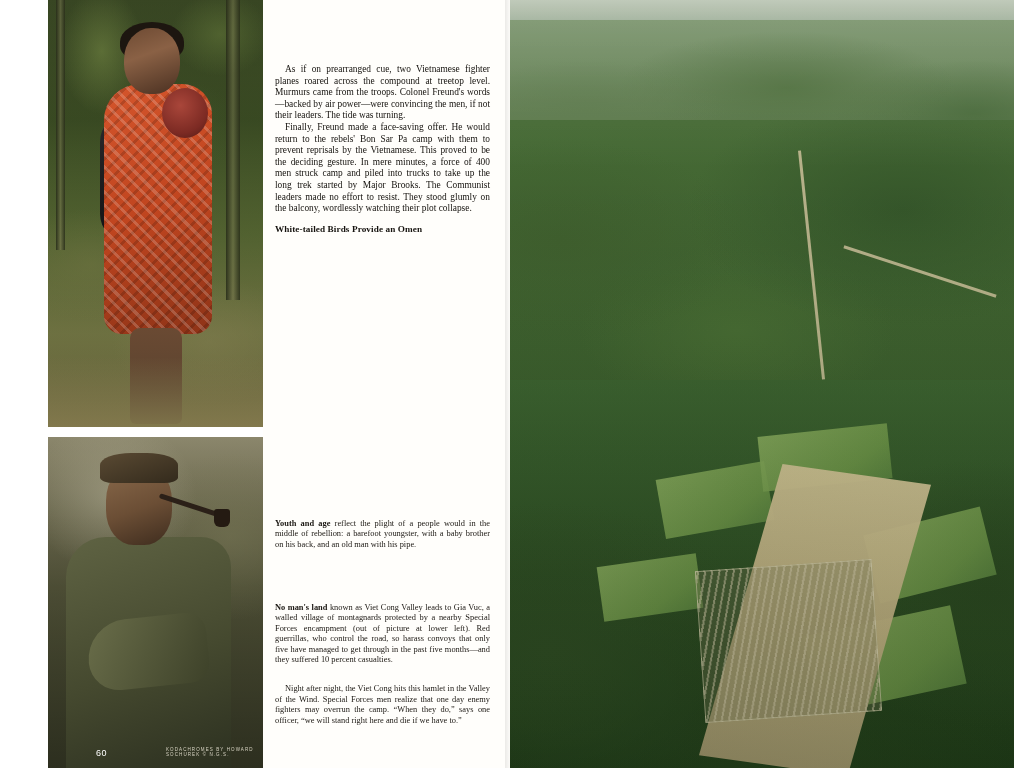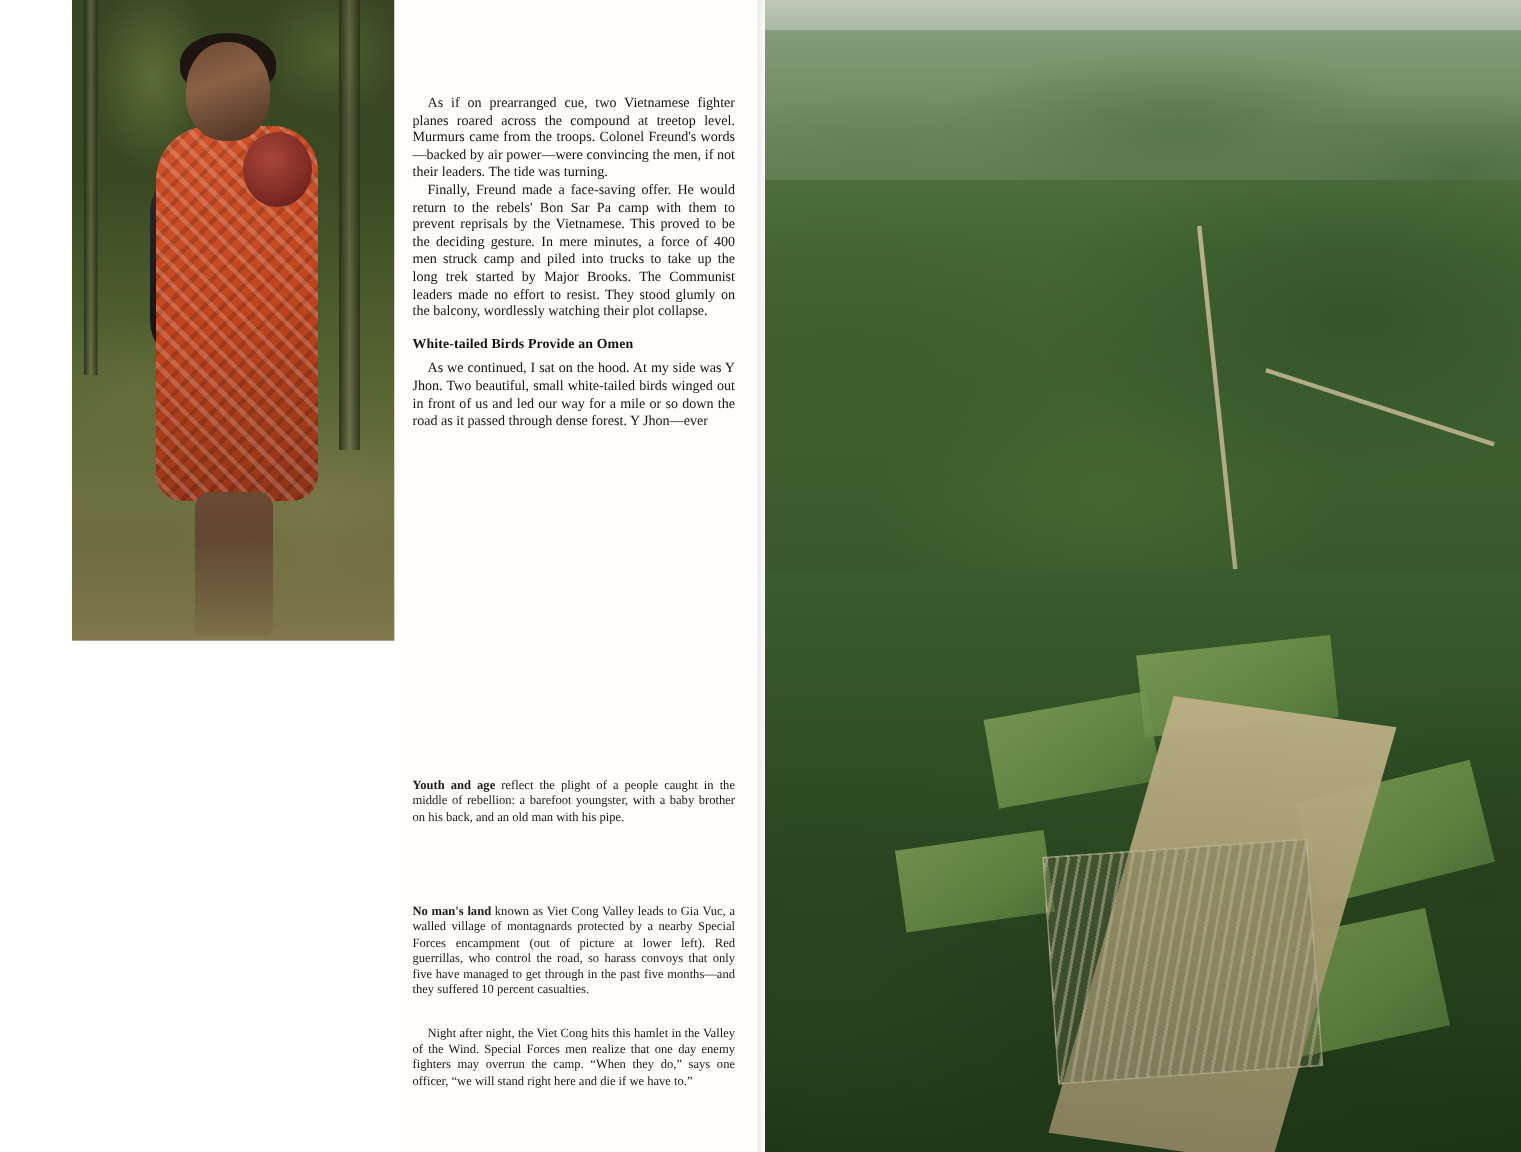--- a/index.html
+++ b/index.html
@@ -310,33 +310,43 @@
         <div class="baby-bundle"></div>
         <div class="child-cloak"></div>
         <div class="child-legs"></div>
         <div class="child-hair"></div>
         <div class="child-head"></div>
         <div class="baby-head"></div>
       </div>
       <div class="ground-strip"></div>
     </div>
 
+    <div class="photo photo-bottom">
+      <div class="oldman-bg"></div>
+      <div class="man-body"></div>
+      <div class="man-arm"></div>
+      <div class="man-head"></div>
+      <div class="man-cap"></div>
+      <div class="pipe-stem"></div>
+      <div class="pipe-bowl"></div>
+      <div class="page-number">60</div>
+      <div class="photo-credit">KODACHROMES BY HOWARD SOCHUREK © N.G.S.</div>
+    </div>
 
   </div>
 
   <div class="text-col">
     <div class="body-text">
       <p>As if on prearranged cue, two Vietnamese fighter planes roared across the compound at treetop level. Murmurs came from the troops. Colonel Freund's words—backed by air power—were convincing the men, if not their leaders. The tide was turning.</p>
       <p>Finally, Freund made a face-saving offer. He would return to the rebels' Bon Sar Pa camp with them to prevent reprisals by the Vietnamese. This proved to be the deciding gesture. In mere minutes, a force of 400 men struck camp and piled into trucks to take up the long trek started by Major Brooks. The Communist leaders made no effort to resist. They stood glumly on the balcony, wordlessly watching their plot collapse.</p>
       <p class="subhead">White-tailed Birds Provide an Omen</p>
-      <p>As we continued, I sat on the hood. At my side was Y Jhon. Two beautiful, small white-tailed birds winged out in front of us and led our way for a mile or so down the road as it passed through dense forest. Y Jhon—ever</p>
     </div>
 
     <div class="caption-block caption-1">
-      <p><span class="lead">Youth and age</span><span> reflect the plight of a people caught in the middle of rebellion: a barefoot youngster, with a baby brother on his back, and an old man with his pipe.</span></p>
+      <p><span class="lead">Youth and age</span><span> reflect the plight of a people would in the middle of rebellion: a barefoot youngster, with a baby brother on his back, and an old man with his pipe.</span></p>
     </div>
 
     <div class="caption-block caption-2">
       <p><span class="lead">No man's land</span><span> known as Viet Cong Valley leads to Gia Vuc, a walled village of montagnards protected by a nearby Special Forces encampment (out of picture at lower left). Red guerrillas, who control the road, so harass convoys that only five have managed to get through in the past five months—and they suffered 10 percent casualties.</span></p>
       <p class="para2">Night after night, the Viet Cong hits this hamlet in the Valley of the Wind. Special Forces men realize that one day enemy fighters may overrun the camp. “When they do,” says one officer, “we will stand right here and die if we have to.”</p>
     </div>
   </div>
 
   <div class="gutter-shadow"></div>
 

